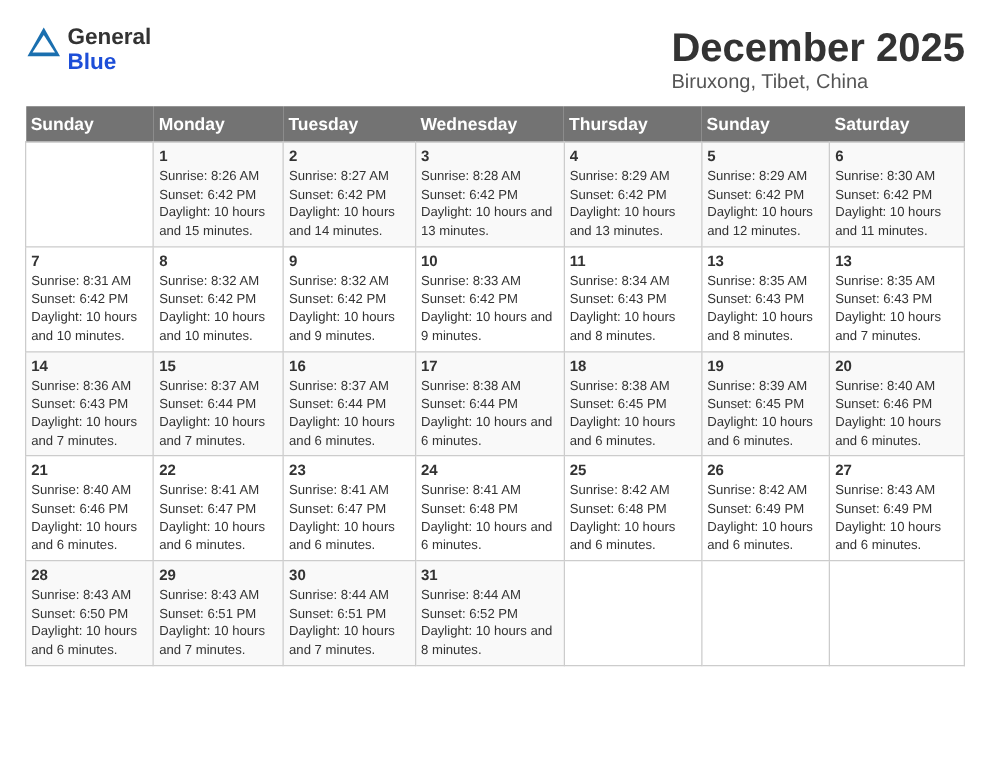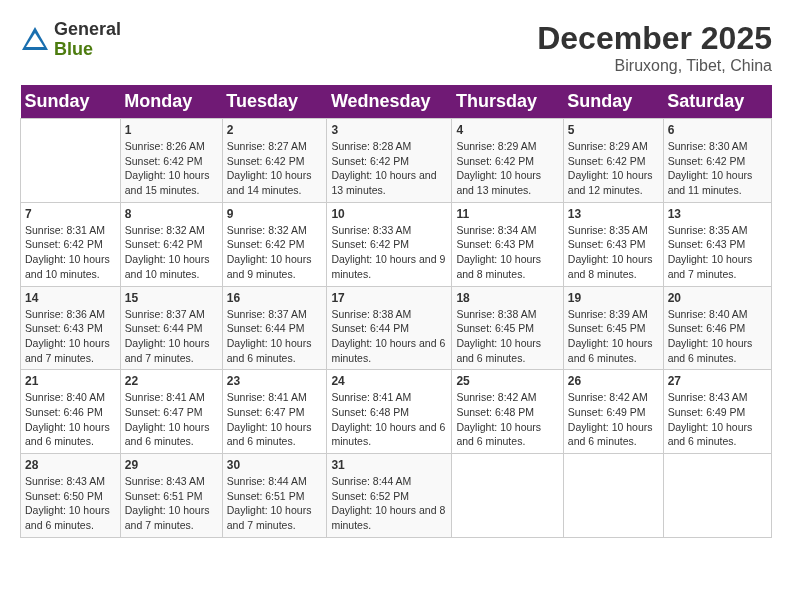--- a/index.html
+++ b/index.html
@@ -11,66 +11,66 @@
       padding: 20px;
     }
     .header {
       display: flex;
       justify-content: space-between;
       align-items: flex-start;
       margin-bottom: 10px;
     }
     .logo {
       display: flex;
-      align-items: center;
+      align-items: flex-start;
     }
     .logo-text {
       display: flex;
       flex-direction: column;
       line-height: 1.1;
     }
     .logo-general {
       font-size: 18px;
       font-weight: bold;
       color: #333;
     }
     .logo-blue {
       font-size: 18px;
       font-weight: bold;
-      color: #4d7c0f;
+      color: #1d4ed8;
     }
     .logo-icon {
       width: 30px;
       height: 30px;
       margin-right: 4px;
     }
     .title-block {
-      text-align: right;
+      text-align: left;
     }
     .title-block h1 {
       font-size: 32px;
       font-weight: bold;
       color: #333;
     }
     .title-block h2 {
       font-size: 16px;
       font-weight: normal;
       color: #555;
     }
     table {
       width: 100%;
       border-collapse: collapse;
       font-size: 11px;
     }
     thead tr th {
-      background-color: #701a75;
+      background-color: #737373;
       color: #fff;
       padding: 6px 4px;
       text-align: left;
-      font-size: 18px;
+      font-size: 14px;
       font-weight: bold;
     }
     tbody tr td {
       border: 1px solid #ccc;
       vertical-align: top;
       padding: 4px;
       min-height: 80px;
     }
     tbody tr:nth-child(odd) td {
       background-color: #f9f9f9;

